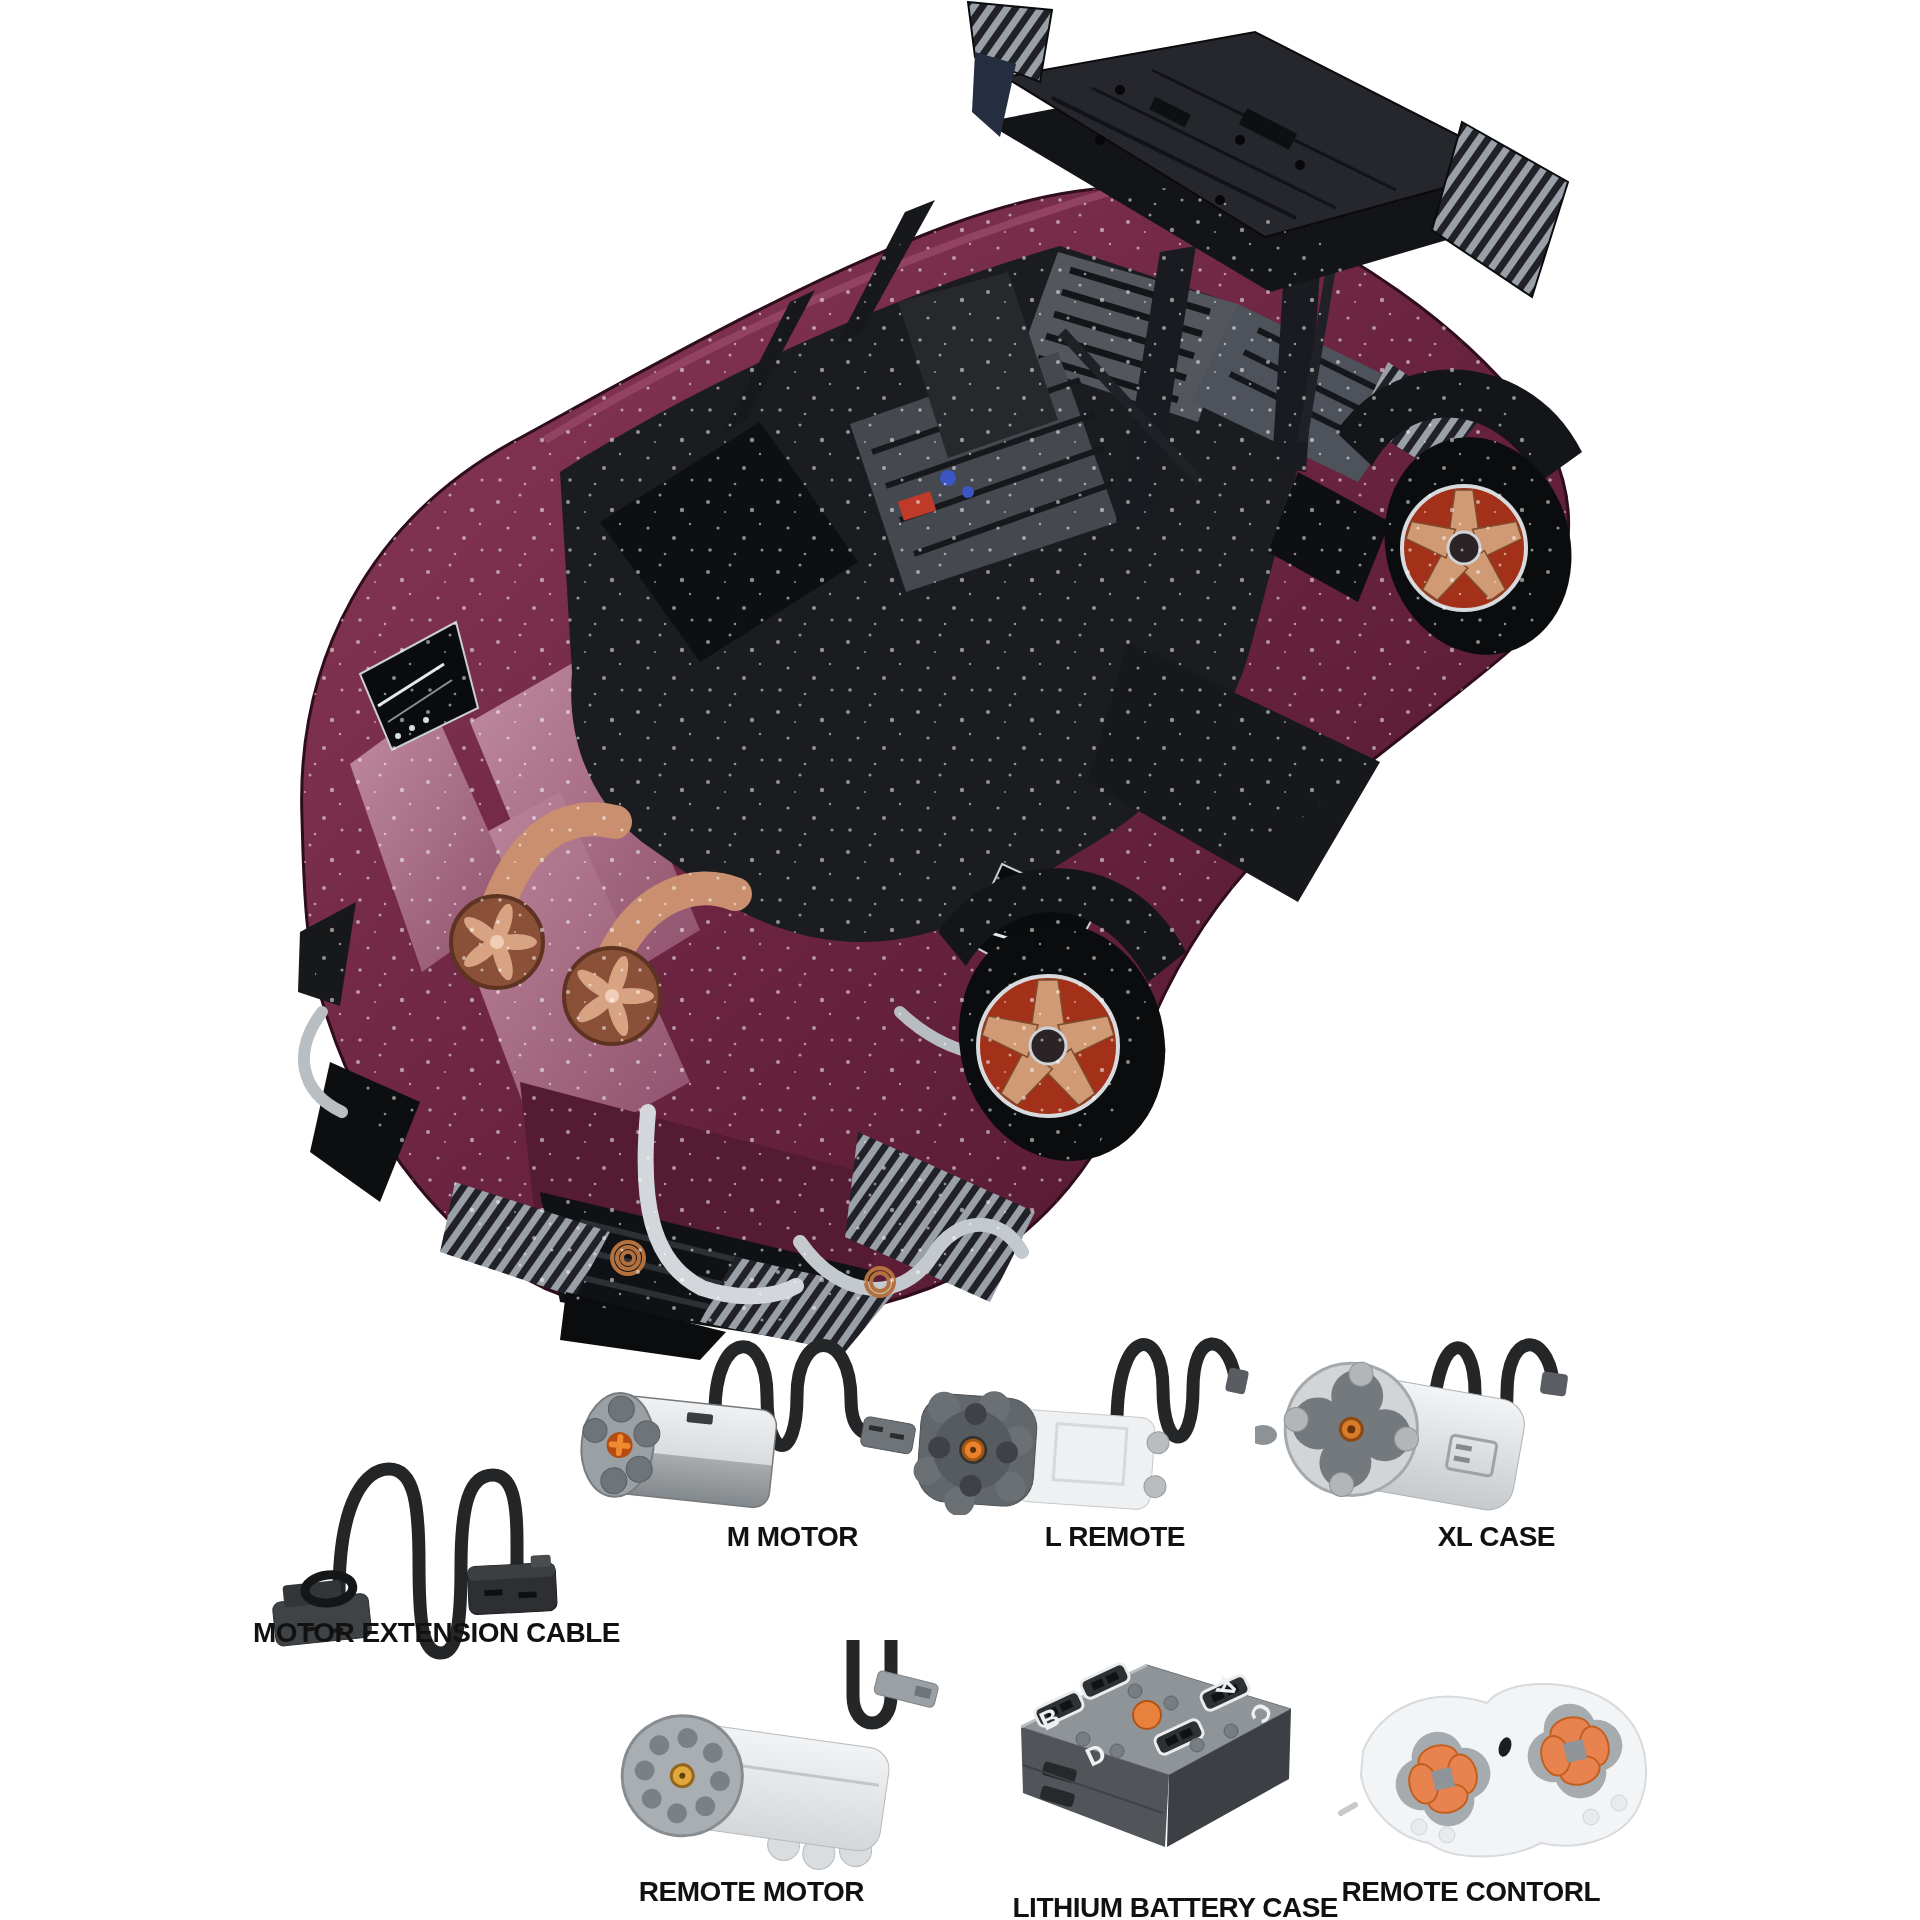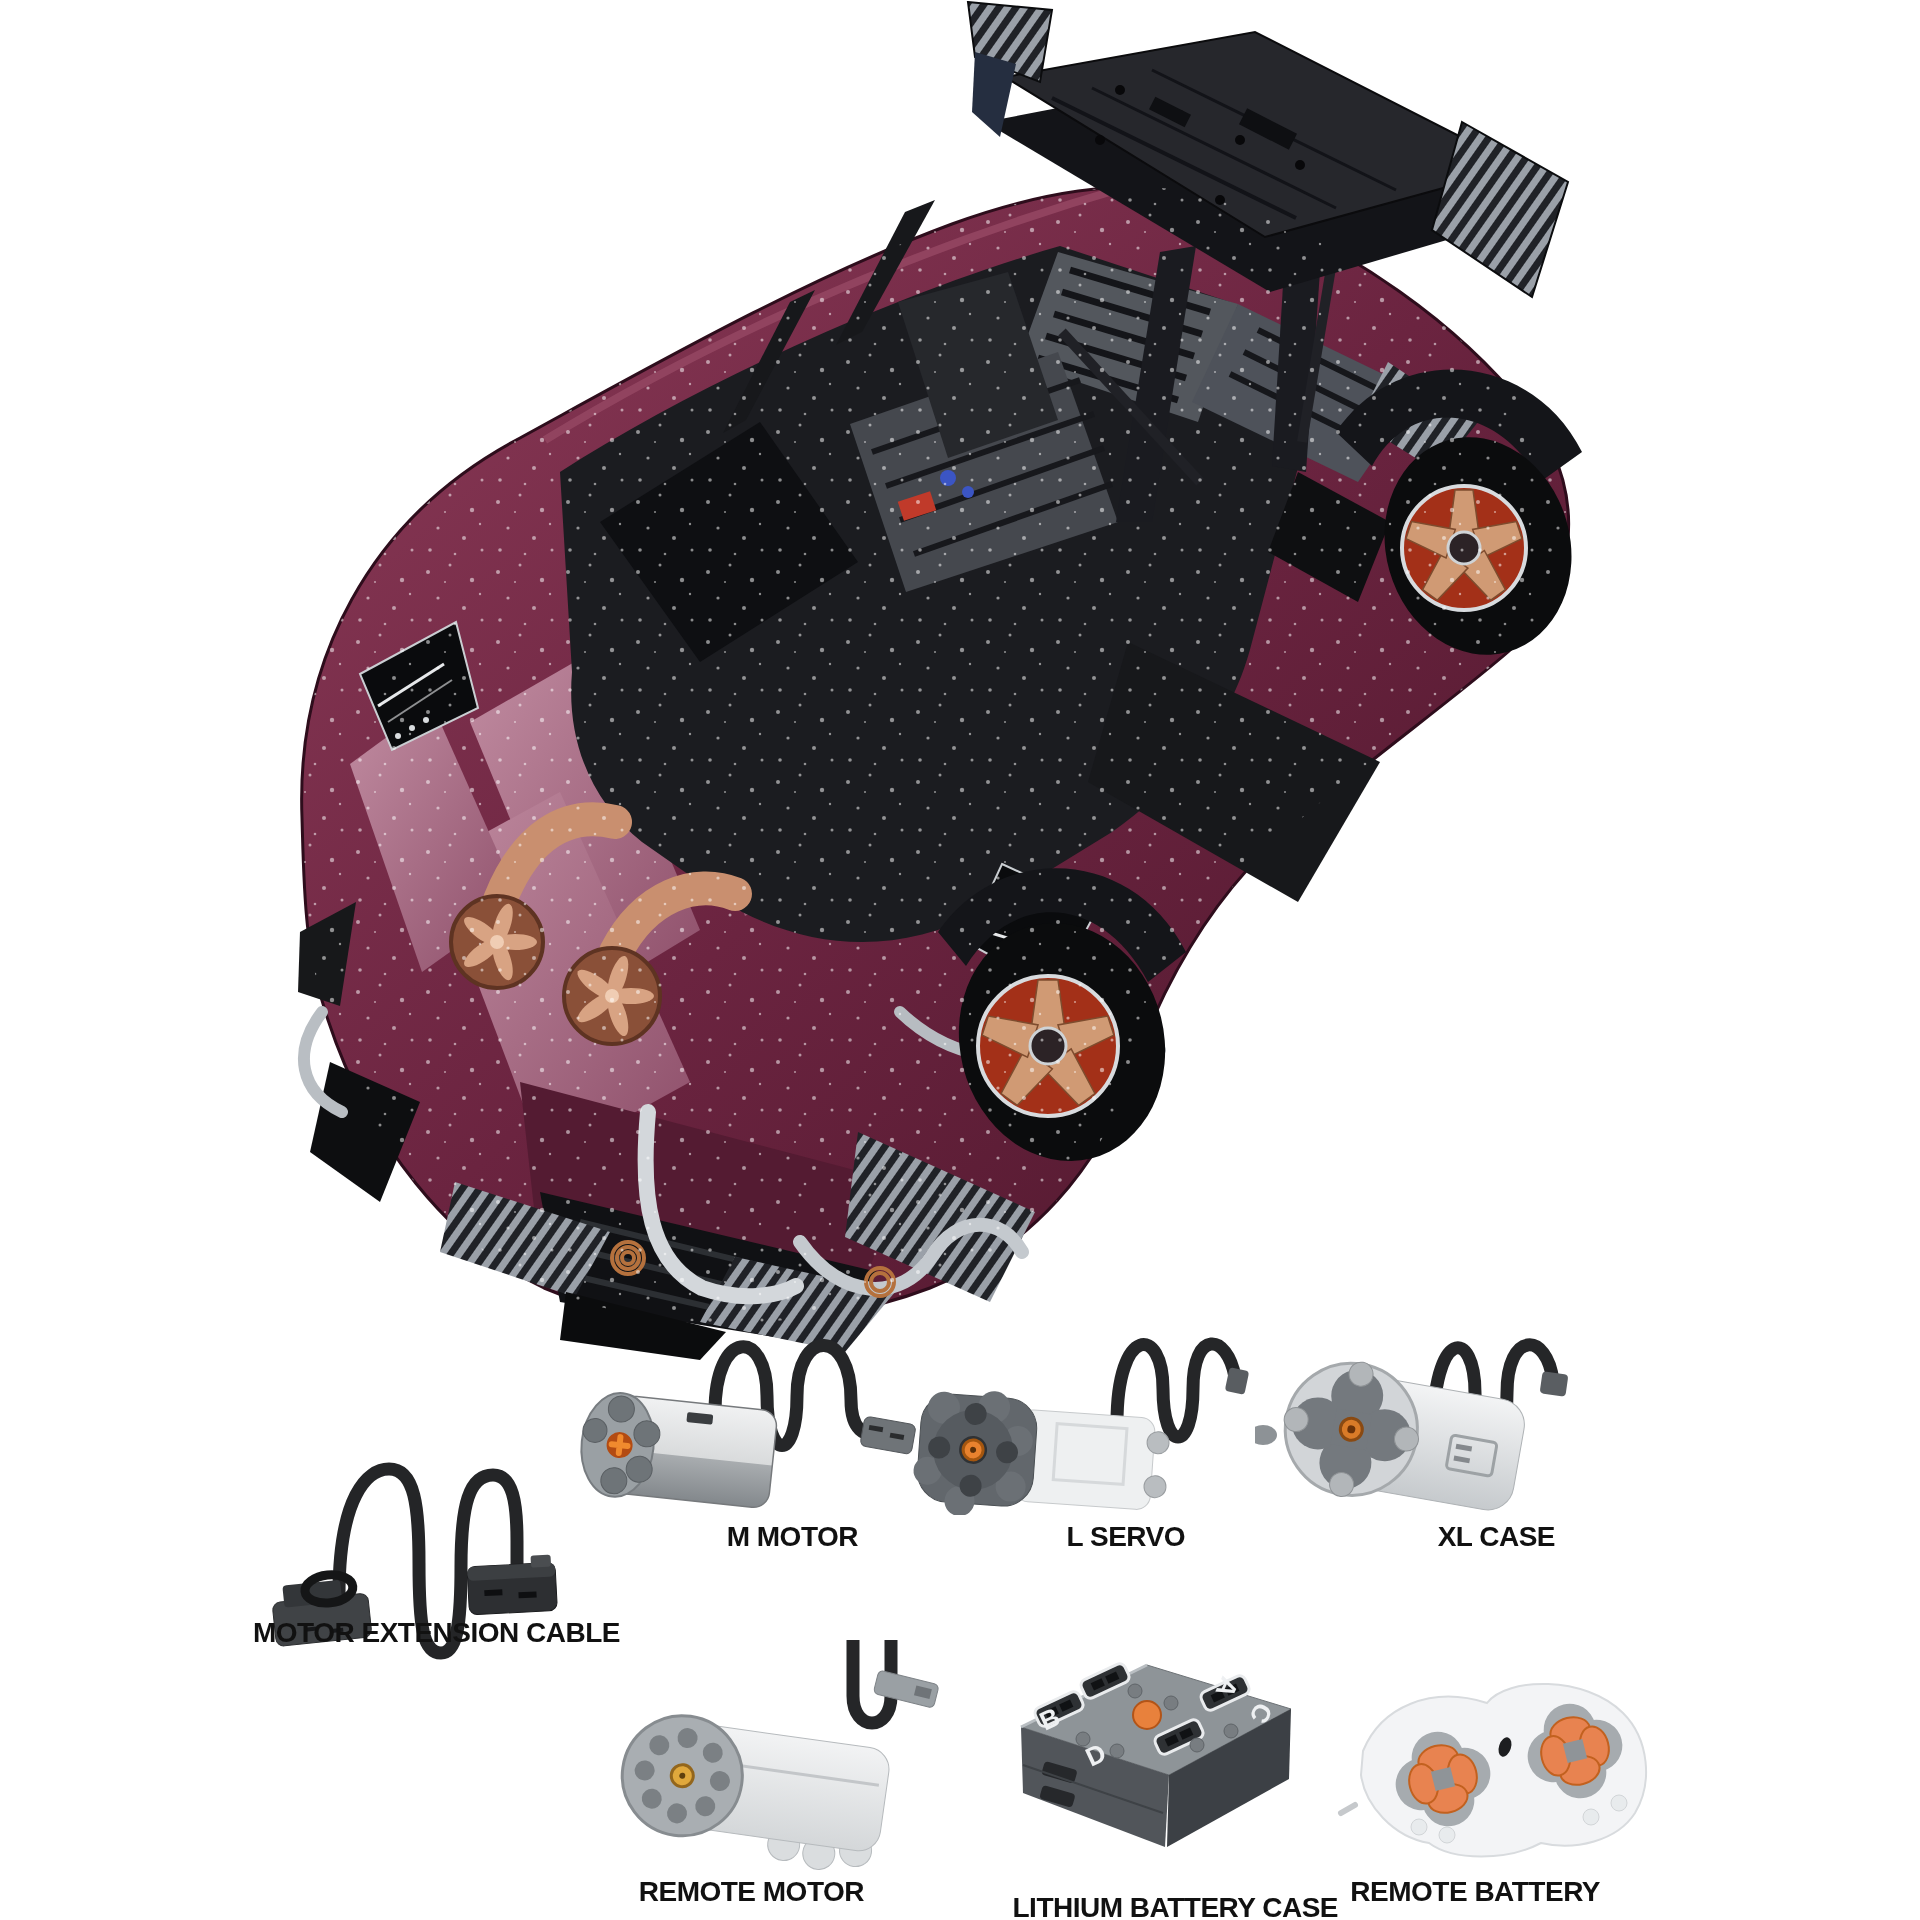--- a/index.html
+++ b/index.html
@@ -491,20 +491,20 @@
           <ellipse cy="20" rx="20" ry="14"></ellipse>
             <ellipse cx="-20" rx="14" ry="20"></ellipse>
         </g>
         <rect x="-10" y="-10" width="20" height="20" fill="#8f9498"></rect>
       </g>
       <ellipse cx="170" cy="92" rx="6" ry="10" transform="rotate(18 170 92)" fill="#1d1e20"></ellipse>
     </svg>
   </figure>
 
   <div class="part-label" style="left:558px;top:1521px;width:300px;">M MOTOR</div>
-  <div class="part-label" style="left:885px;top:1521px;width:300px;">L SERVO</div>
+  <div class="part-label" style="left:885px;top:1521px;width:300px;">L REMOTE</div>
   <div class="part-label" style="left:1255px;top:1521px;width:300px;">XL CASE</div>
   <div class="part-label" style="left:180px;top:1617px;width:440px;">MOTOR EXTENSION CABLE</div>
   <div class="part-label" style="left:564px;top:1876px;width:300px;">REMOTE MOTOR</div>
   <div class="part-label" style="left:918px;top:1876px;width:420px;margin-top:16px;">LITHIUM BATTERY CASE</div>
-  <div class="part-label" style="left:1280px;top:1876px;width:320px;">REMOTE BATTERY</div>
+  <div class="part-label" style="left:1280px;top:1876px;width:320px;">REMOTE CONTORL</div>
 
 </div>
 
 </body></html>

